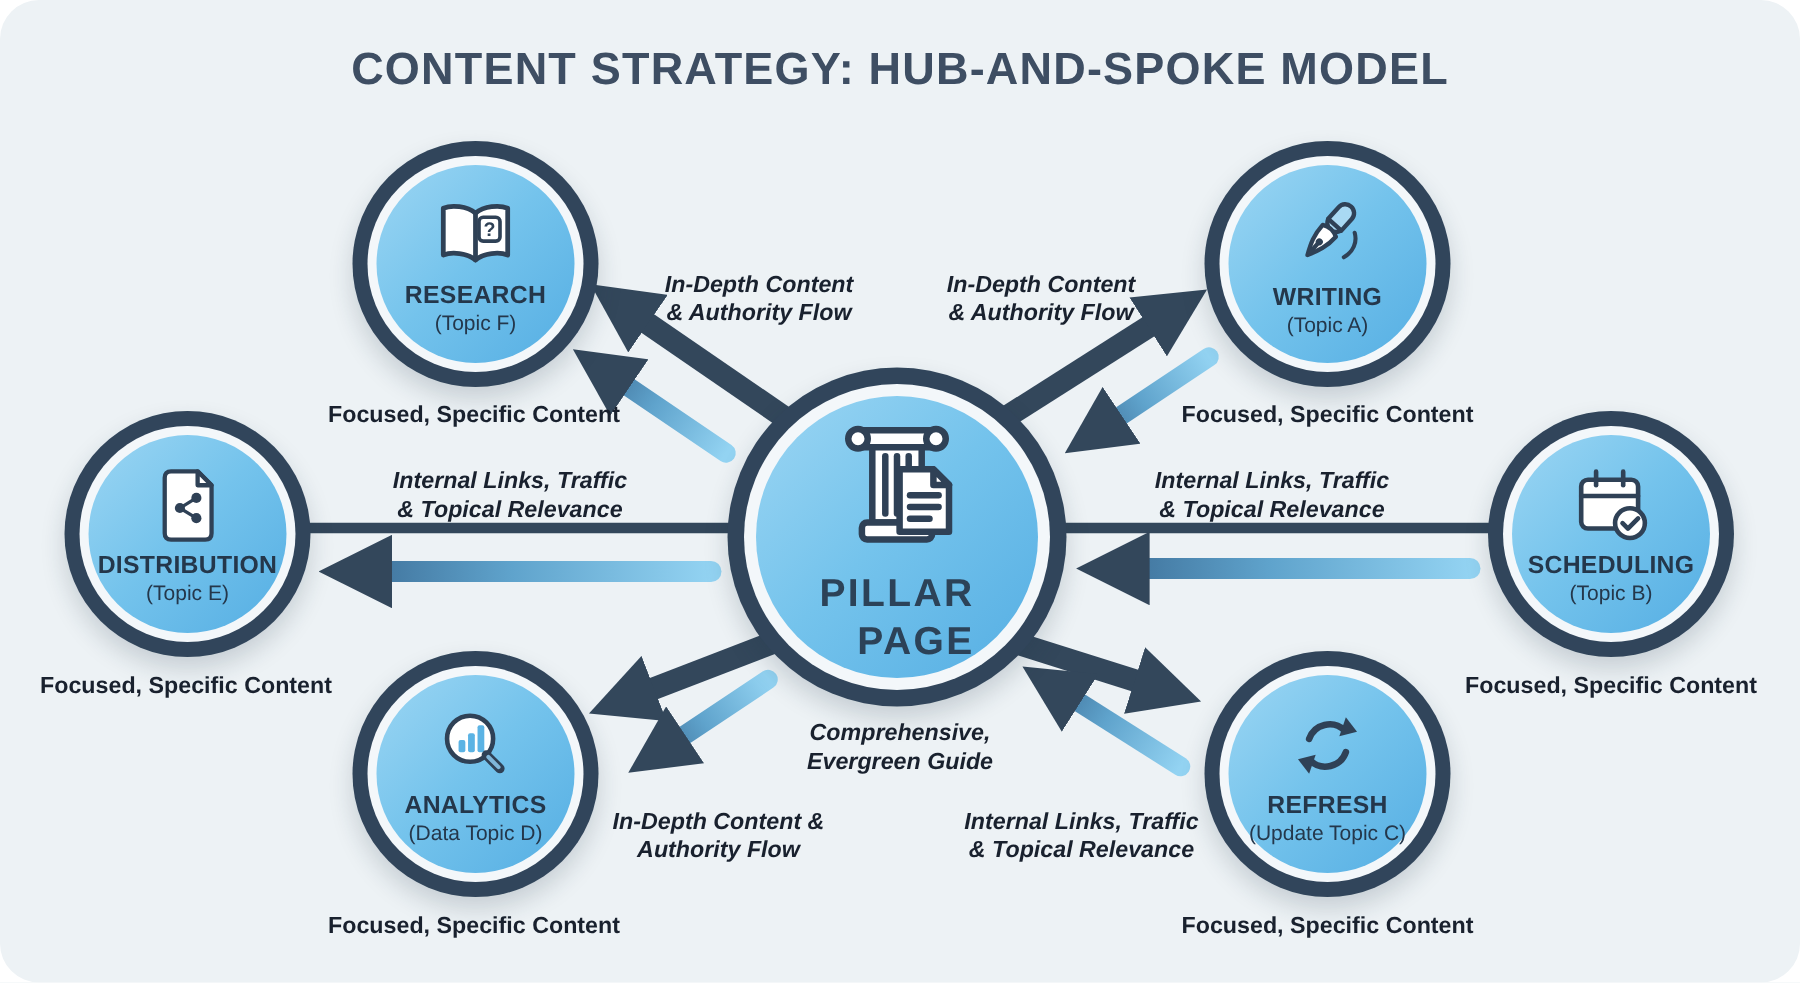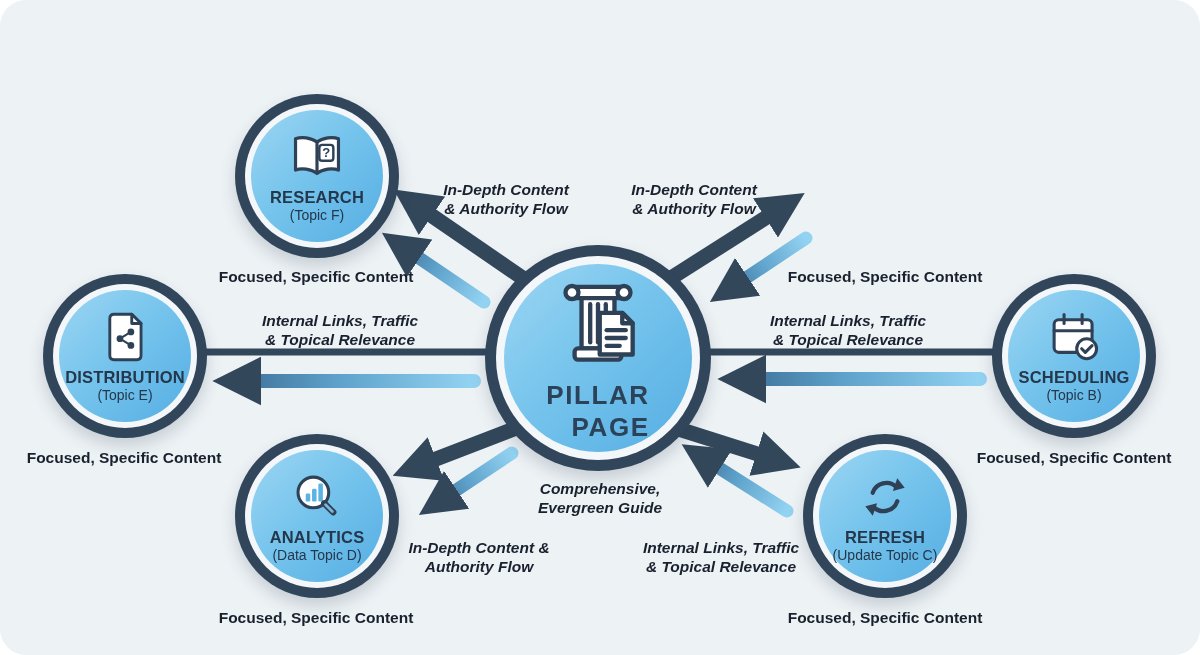--- a/index.html
+++ b/index.html
@@ -35,20 +35,21 @@
     font-size:15.5px;font-weight:600;color:#19212e;white-space:nowrap;}
   .edge-label{position:absolute;z-index:3;transform:translate(-50%,-50%);
     font-size:15.5px;font-weight:600;color:#19212e;text-align:center;line-height:1.2;}
   .edge-label span{display:block;white-space:nowrap;font-style:italic;}
 </style>
 </head>
 <body>
 
 <div class="panel">
 
+  <div class="title">CONTENT STRATEGY: HUB-AND-SPOKE MODEL</div>
 
   <svg class="arrows" width="1200" height="655" viewBox="0 0 1200 655">
     <defs>
       <marker id="mh" viewBox="0 0 10 10" refX="6" refY="5" markerWidth="3.1" markerHeight="3.1" orient="auto">
         <path d="M0 0 L10 5 L0 10 Z" fill="#33475b"></path>
       </marker>
       <marker id="mhb" viewBox="0 0 10 10" refX="6" refY="5" markerWidth="3.5" markerHeight="3.5" orient="auto">
         <path d="M0 0 L10 5 L0 10 Z" fill="#33475b"></path>
       </marker>
       <linearGradient id="g1" gradientUnits="userSpaceOnUse" x1="484" y1="302" x2="397" y2="243">
@@ -140,20 +141,40 @@
             <rect x="34.5" y="17" width="15" height="17" rx="3" fill="#ffffff" stroke-width="2.6"></rect>
             <text x="42" y="30.5" text-anchor="middle" font-family="Liberation Sans, sans-serif" font-size="14" font-weight="bold" fill="#2f4156" stroke="none">?</text>
           </svg>
         </span>
         <div class="node-name">RESEARCH</div>
         <div class="node-topic">(Topic F)</div>
       </div>
     </div>
   </div>
 
+  <div class="node spoke" style="left:803px;top:94px;">
+    <div class="ring">
+      <div class="core">
+        <span class="node-icon">
+          <svg width="58" height="58" viewBox="0 0 64 64" fill="none" stroke="#2f4156" stroke-width="3.2" stroke-linejoin="round" stroke-linecap="round">
+            <g transform="rotate(42 32 30)">
+              <rect x="25.5" y="4" width="13" height="23" rx="6.5" fill="#a9d9f3"></rect>
+              <line x1="25.5" y1="22" x2="38.5" y2="22"></line>
+              <path d="M25.5 28 C25.5 38 28 44 32 52 C36 44 38.5 38 38.5 28 Q32 24.5 25.5 28 Z" fill="#ffffff"></path>
+              <circle cx="32" cy="39" r="2.6" fill="#2f4156" stroke="none"></circle>
+              <line x1="32" y1="41.5" x2="32" y2="50"></line>
+            </g>
+            <path d="M52 30 C54 37 51 44 44 48" stroke-width="3"></path>
+          </svg>
+        </span>
+        <div class="node-name">WRITING</div>
+        <div class="node-topic">(Topic A)</div>
+      </div>
+    </div>
+  </div>
 
   <div class="node spoke" style="left:43px;top:274px;">
     <div class="ring">
       <div class="core">
         <span class="node-icon">
           <svg width="54" height="56" viewBox="0 0 64 66" fill="none" stroke="#2f4156" stroke-width="3.4" stroke-linejoin="round" stroke-linecap="round">
             <path d="M19 6 H40 L51 17 V55 Q51 60 46 60 H19 Q14 60 14 55 V11 Q14 6 19 6 Z" fill="#ffffff"></path>
             <path d="M40 6 L51 17 H40 Z" fill="#ffffff"></path>
             <circle cx="26" cy="35" r="4" fill="#2f4156" stroke="none"></circle>
             <circle cx="39" cy="27" r="4" fill="#2f4156" stroke="none"></circle>

